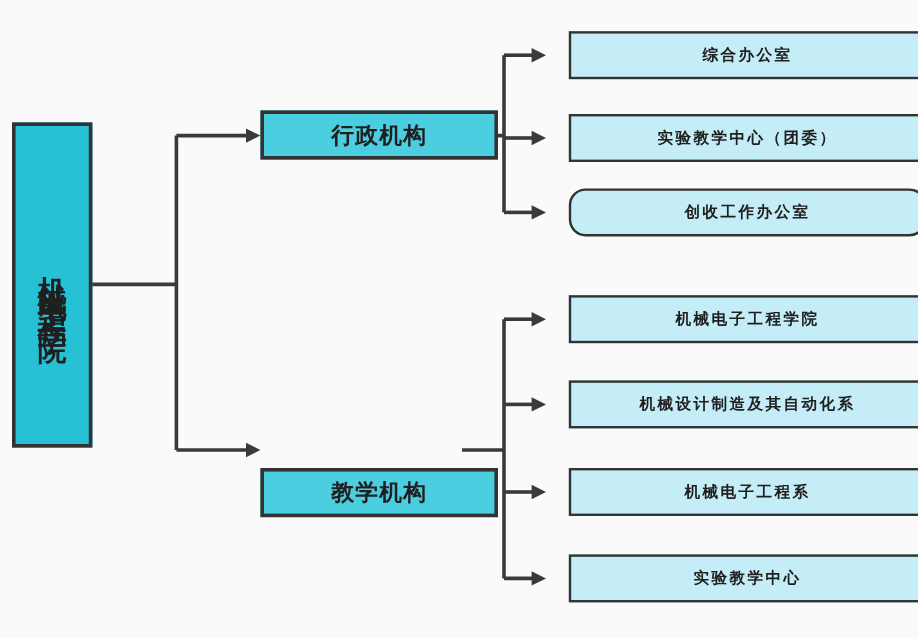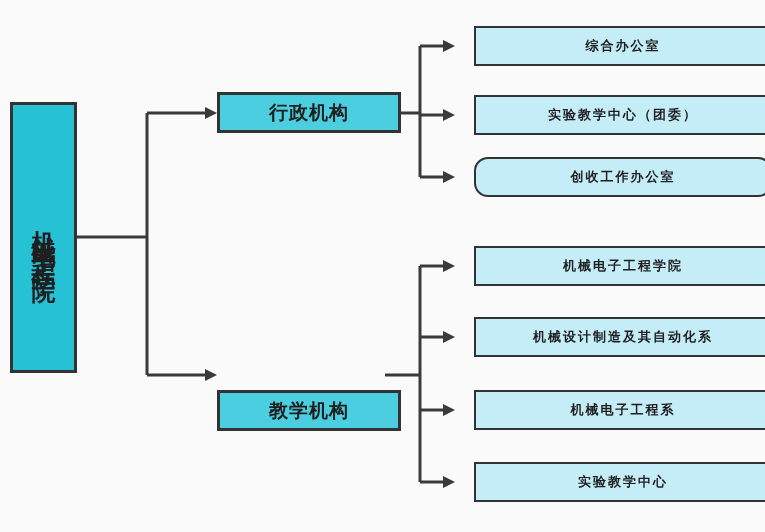--- a/index.html
+++ b/index.html
@@ -50,21 +50,21 @@
     left:10px;top:102px;
     width:67px;height:271px;
     background:var(--root-fill);
     border:3px solid var(--border);
     writing-mode:vertical-rl;
     text-orientation:upright;
     font-size:24px;
     letter-spacing:7px;
   }
   .node.branch{
-    width:184px;height:41px;
+    width:198px;height:41px;
     background:var(--branch-fill);
     border:3px solid var(--border);
     font-size:19px;
     letter-spacing:1px;
   }
   .node.branch.admin{left:217px;top:92px;}
   .node.branch.teach{left:217px;top:354px;margin-top:36px;}
   .node.leaf{
     left:474px;
     width:298px;height:40px;

